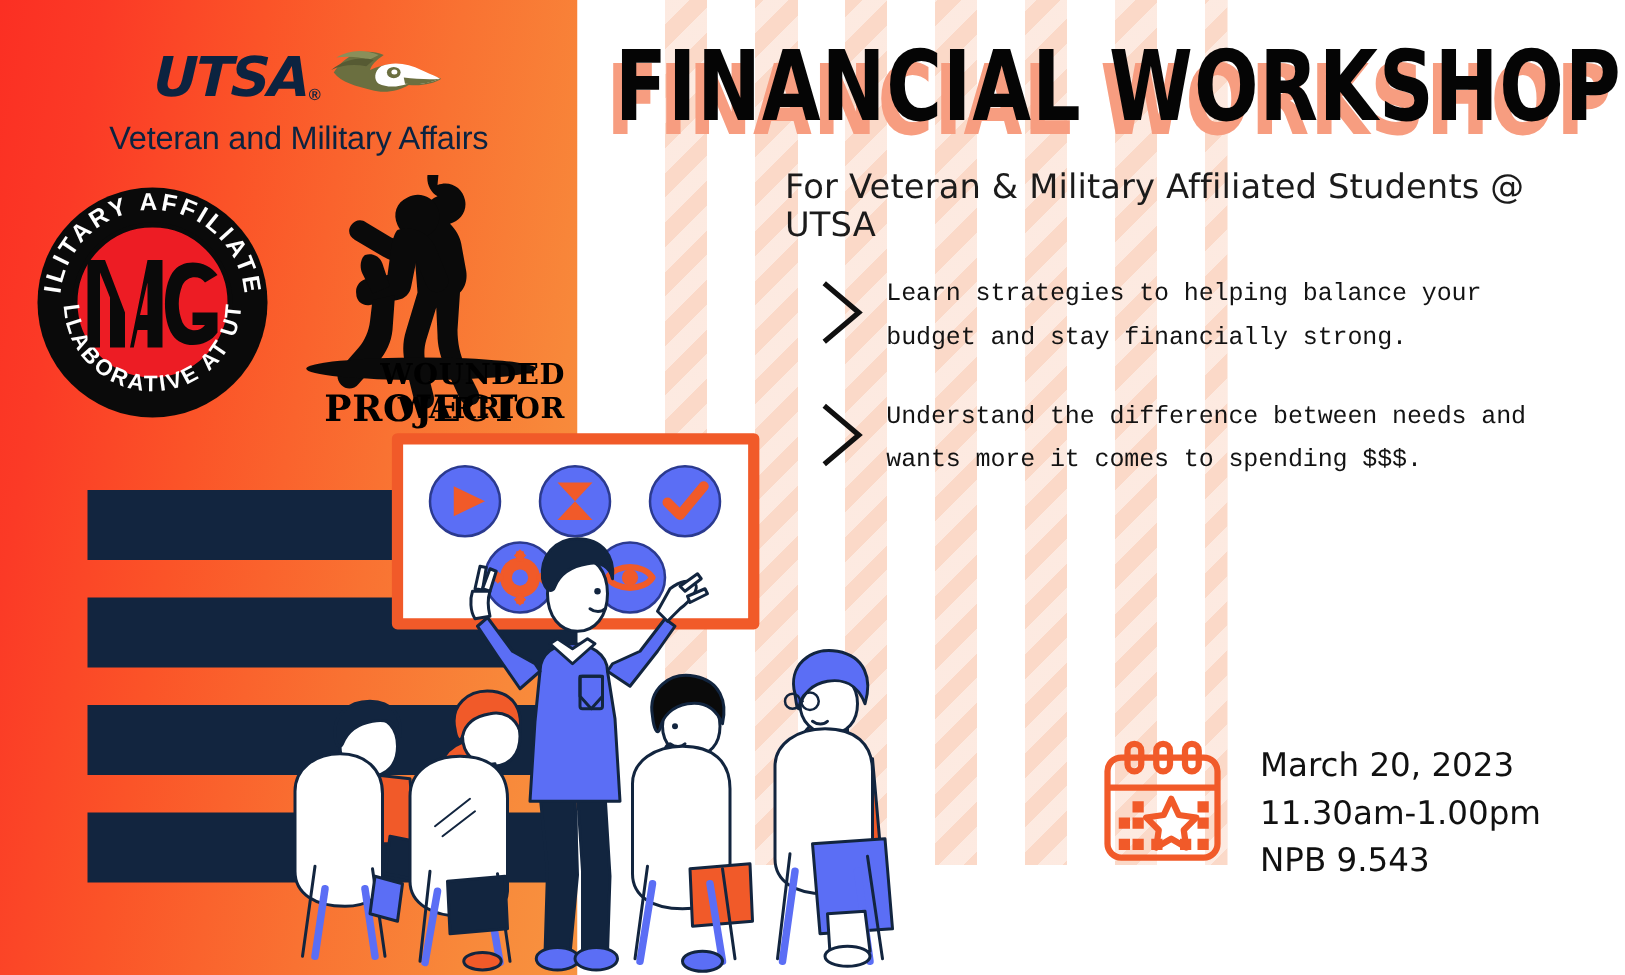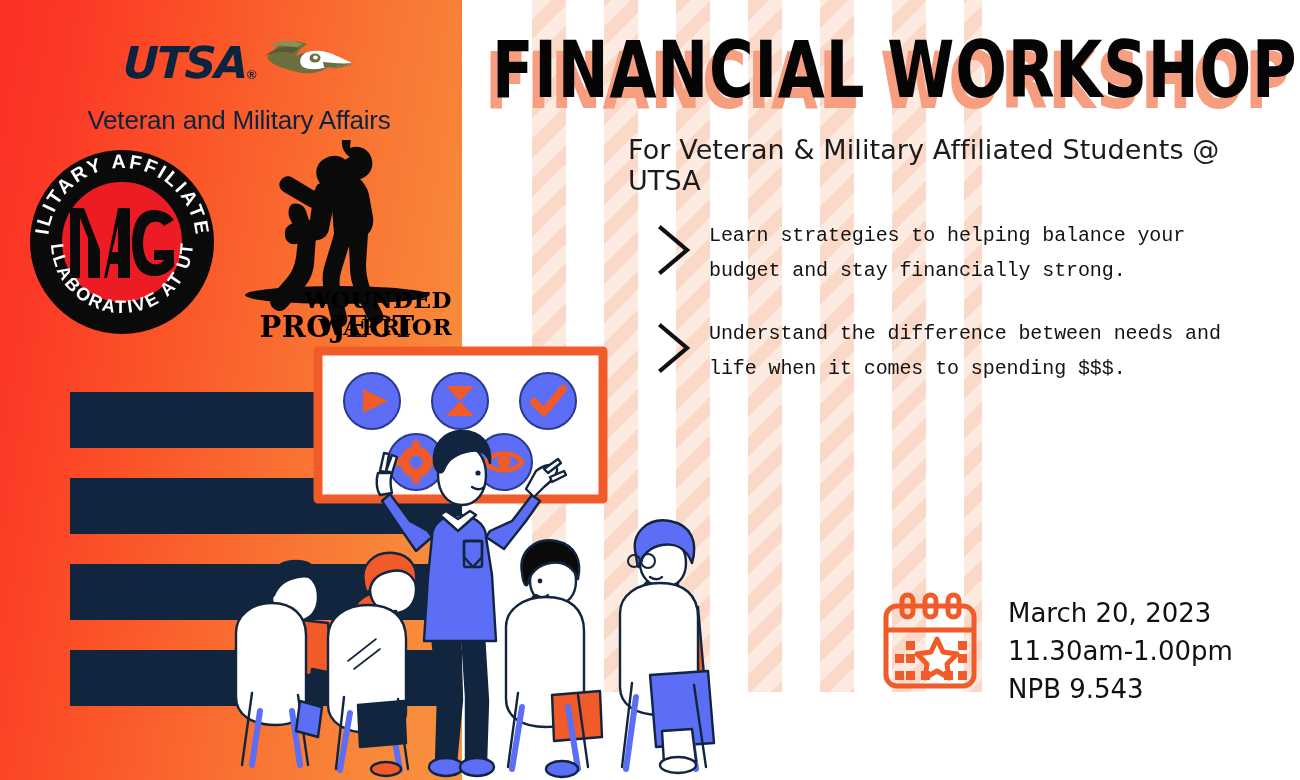--- a/index.html
+++ b/index.html
@@ -59,21 +59,21 @@
   .dline{ font-size:26px; line-height:38px; color:#111; font-family:"DejaVu Sans", sans-serif; }
 
   
   .utsa-block{ position:absolute; left:64px; top:36px; width:350px; }
   .utsa-row{ display:flex; align-items:center; justify-content:center; }
   .utsa-word{
     font-family:"DejaVu Sans", sans-serif; font-weight:bold; font-size:44px;
     color:#0c2340; letter-spacing:-2px; font-style:italic; transform:skewX(-2deg);
   }
   .utsa-reg{ font-size:13px; vertical-align:super; }
-  .vma{ text-align:center; font-size:26px; color:#0c2340; margin-top:17px;
+  .vma{ text-align:center; font-size:26px; color:#0c2340; margin-top:6px;
         font-family:"Liberation Sans", sans-serif; letter-spacing:-.2px;}
 
   
   .mac{ position:absolute; left:26px; top:146px; width:192px; height:192px; }
 
   
   .wwp{ position:absolute; left:222px; top:140px; width:230px; height:195px; }
   .wwp-t1{ position:absolute; left:222px; top:286px; width:230px; text-align:right;
     font-family:"DejaVu Serif", serif; font-weight:bold; font-size:23px; color:#000; letter-spacing:.5px;}
   .wwp-t2{ position:absolute; left:222px; top:310px; width:230px; text-align:center;
@@ -111,21 +111,21 @@
           </svg>
       </div>
       <div class="btext">Learn strategies to helping balance your budget and stay financially strong.</div>
     </div>
     <div class="bullet">
       <div class="chev">
         <svg width="40" height="52" viewBox="0 0 40 52">
             <polyline points="6,4 32,26 6,48" fill="none" stroke="#101010" stroke-width="4.2" stroke-linecap="square"></polyline>
           </svg>
       </div>
-      <div class="btext">Understand the difference between needs and life when it comes to spending $$$.</div>
+      <div class="btext">Understand the difference between needs and wants more it comes to spending $$$.</div>
     </div>
   </div>
 
   <div class="datebox">
     <div class="cal-ico">
       <svg viewBox="0 0 96 100" width="96" height="100">
         <g fill="none" stroke="#f15a29" stroke-width="5">
           <rect x="4" y="14" width="88" height="80" rx="11"></rect>
           <line x1="4" y1="38" x2="92" y2="38"></line>
           <rect x="20" y="3" width="11" height="22" rx="5.5"></rect>

